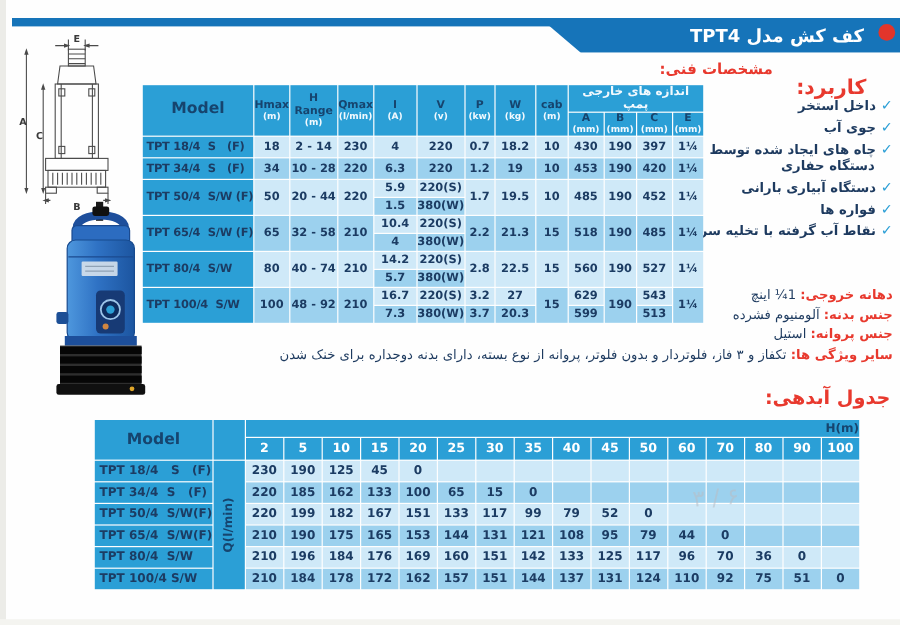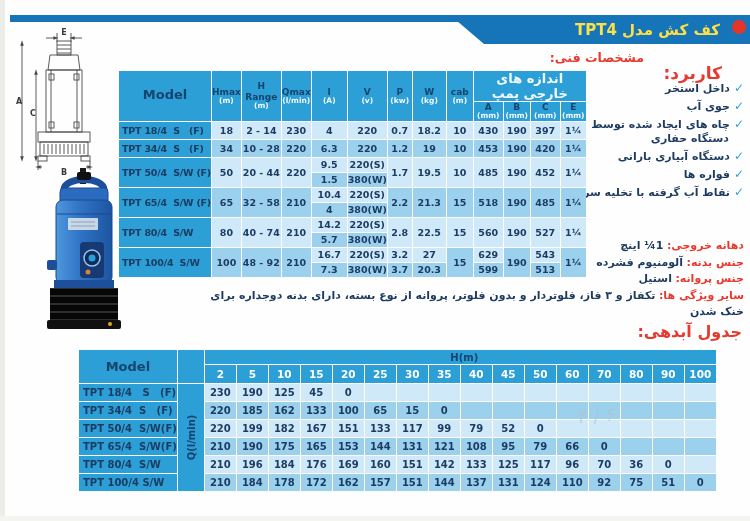--- a/index.html
+++ b/index.html
@@ -7,69 +7,69 @@
         font-family:"DejaVu Sans",sans-serif;}
   .edge-left{position:absolute;left:0;top:0;width:5px;height:100%;background:#ecece8;}
   .edge-bottom{position:absolute;left:0;bottom:0;width:100%;height:5px;background:#f4f4f0;}
 
   
   .hdr-bar{position:absolute;left:10px;top:15px;width:740px;height:7px;background:#1674b9;}
   .banner{position:absolute;right:0;top:15px;width:300px;height:29px;background:#1674b9;
           clip-path:polygon(0 0,100% 0,100% 100%,34px 100%);
           display:flex;align-items:center;justify-content:flex-end;
           padding-right:30px;box-sizing:border-box;}
-  .banner-title{color:#fde047;font-weight:bold;font-size:15px;direction:rtl;white-space:nowrap;}
+  .banner-title{color:#ffffff;font-weight:bold;font-size:15px;direction:rtl;white-space:nowrap;}
   .red-dot{position:absolute;right:4px;top:20px;width:14px;height:14px;border-radius:50%;background:#e2352b;}
 
   
   .red-h{position:absolute;direction:rtl;color:#e8392e;font-weight:bold;font-size:12.5px;white-space:nowrap;}
   .h-spec{top:50px;right:106px;}
   .h-app{top:63px;right:28px;font-size:17px;}
   .h-flow{top:322px;right:8px;font-size:16px;}
 
   
   .app-list{position:absolute;top:81px;right:6px;width:180px;}
   .app-item{direction:rtl;text-align:right;font-size:11px;color:#1d3a5f;font-weight:bold;
             line-height:1.32;margin-bottom:2px;padding-right:15px;text-indent:-15px;}
   .chk{color:#2b9fd6;font-size:12px;margin-left:4px;font-weight:bold;}
 
   
   .spec-lines{position:absolute;top:238px;right:6px;width:545px;}
   .spec-line{direction:rtl;text-align:right;font-size:11px;line-height:1.5;}
   .spec-label{color:#e8392e;font-weight:bold;text-align:right;}
-  .spec-val{color:#1d3a5f;font-weight:bold;}
+  .spec-val{color:#1d3a5f;font-weight:normal;}
 
   
   .footnotes{position:absolute;top:284px;left:78px;width:158px;direction:rtl;text-align:right;}
   .fn-line{font-size:10px;color:#25324e;line-height:1.35;font-weight:500;}
 
   
   table{border-collapse:separate;border-spacing:1px;table-layout:fixed;}
   th,td{padding:0;margin:0;text-align:center;vertical-align:middle;overflow:hidden;}
   th{background:#2b9fd6;}
   .hl{font-size:9px;font-weight:bold;color:#16446e;line-height:1.15;}
   .model-h .hl{font-size:13px;}
   .hu{font-size:7.5px;color:#f2f9fe;font-weight:bold;line-height:1.1;}
-  .group{font-size:13px;color:#f2f9fe;font-weight:bold;height:13px;direction:rtl;}
+  .group{font-size:10px;color:#f2f9fe;font-weight:bold;height:13px;direction:rtl;}
   .c-light{background:#cfe9f8;}
   .c-mid{background:#9cd1ee;}
 
   
   #spec-table{position:absolute;left:118px;top:70px;}
   #spec-table tbody td{font-size:9.5px;font-weight:bold;color:#1c3c63;}
   #spec-table .r1 td{height:17px;}
   #spec-table .rs td{height:14px;}
   .c-model{background:#2b9fd6;color:#fff;text-align:left;padding-left:3px;
            font-size:9px;letter-spacing:-0.2px;white-space:pre;}
   .ecol{font-size:9px;margin-left:22px;}
 
   
   #flow-table{position:absolute;left:78px;top:349px;}
   .fh-model{font-size:13px;color:#16446e;font-weight:bold;}
-  .fh-hm{font-size:10px;color:#16446e;font-weight:bold;text-align:center;padding-left:8px;height:14px;}
+  .fh-hm{font-size:10px;color:#16446e;font-weight:bold;text-align:right;padding-left:8px;height:14px;}
   .fh-num{font-size:10.5px;color:#fff;font-weight:bold;height:18px;}
   #flow-table tbody td{height:17px;font-size:10px;font-weight:bold;color:#1c3c63;}
   .f-model{background:#2b9fd6;color:#fff;text-align:left;padding-left:4px;
            font-size:9.5px;white-space:pre;}
   .qcol{background:#2b9fd6;position:relative;}
   .qcol span{position:absolute;inset:0;display:flex;align-items:center;justify-content:center;
              transform:rotate(-90deg);font-size:10px;font-weight:bold;color:#16446e;white-space:nowrap;}
 
   
   .diagram{position:absolute;left:12px;top:28px;}
@@ -313,21 +313,21 @@
           <td class="c-mid" rowspan="1">453</td>
           <td class="c-mid" rowspan="1">190</td>
           <td class="c-mid" rowspan="1">420</td>
           <td class="c-mid ecol" rowspan="1">1¼</td>
         </tr>
         <tr class="rs">
           <td class="c-model" rowspan="2">TPT 50/4  S/W (F)</td>
           <td class="c-light" rowspan="2">50</td>
           <td class="c-light" rowspan="2">20 - 44</td>
           <td class="c-light" rowspan="2">220</td>
-          <td class="c-light">9.5</td>
+          <td class="c-light">5.9</td>
           <td class="c-light">220(S)</td>
           <td class="c-light" rowspan="2">1.7</td>
           <td class="c-light" rowspan="2">19.5</td>
           <td class="c-light" rowspan="2">10</td>
           <td class="c-light" rowspan="2">485</td>
           <td class="c-light" rowspan="2">190</td>
           <td class="c-light" rowspan="2">452</td>
           <td class="c-light ecol" rowspan="2">1¼</td>
         </tr>
         <tr class="rs">
@@ -510,21 +510,21 @@
           <td class="c-mid">190</td>
           <td class="c-mid">175</td>
           <td class="c-mid">165</td>
           <td class="c-mid">153</td>
           <td class="c-mid">144</td>
           <td class="c-mid">131</td>
           <td class="c-mid">121</td>
           <td class="c-mid">108</td>
           <td class="c-mid">95</td>
           <td class="c-mid">79</td>
-          <td class="c-mid">66</td>
+          <td class="c-mid">44</td>
           <td class="c-mid">0</td>
           <td class="c-mid"></td>
           <td class="c-mid"></td>
           <td class="c-mid"></td>
         </tr>
         <tr>
           <td class="f-model">TPT 80/4  S/W</td>
           <td class="c-light">210</td>
           <td class="c-light">196</td>
           <td class="c-light">184</td>

